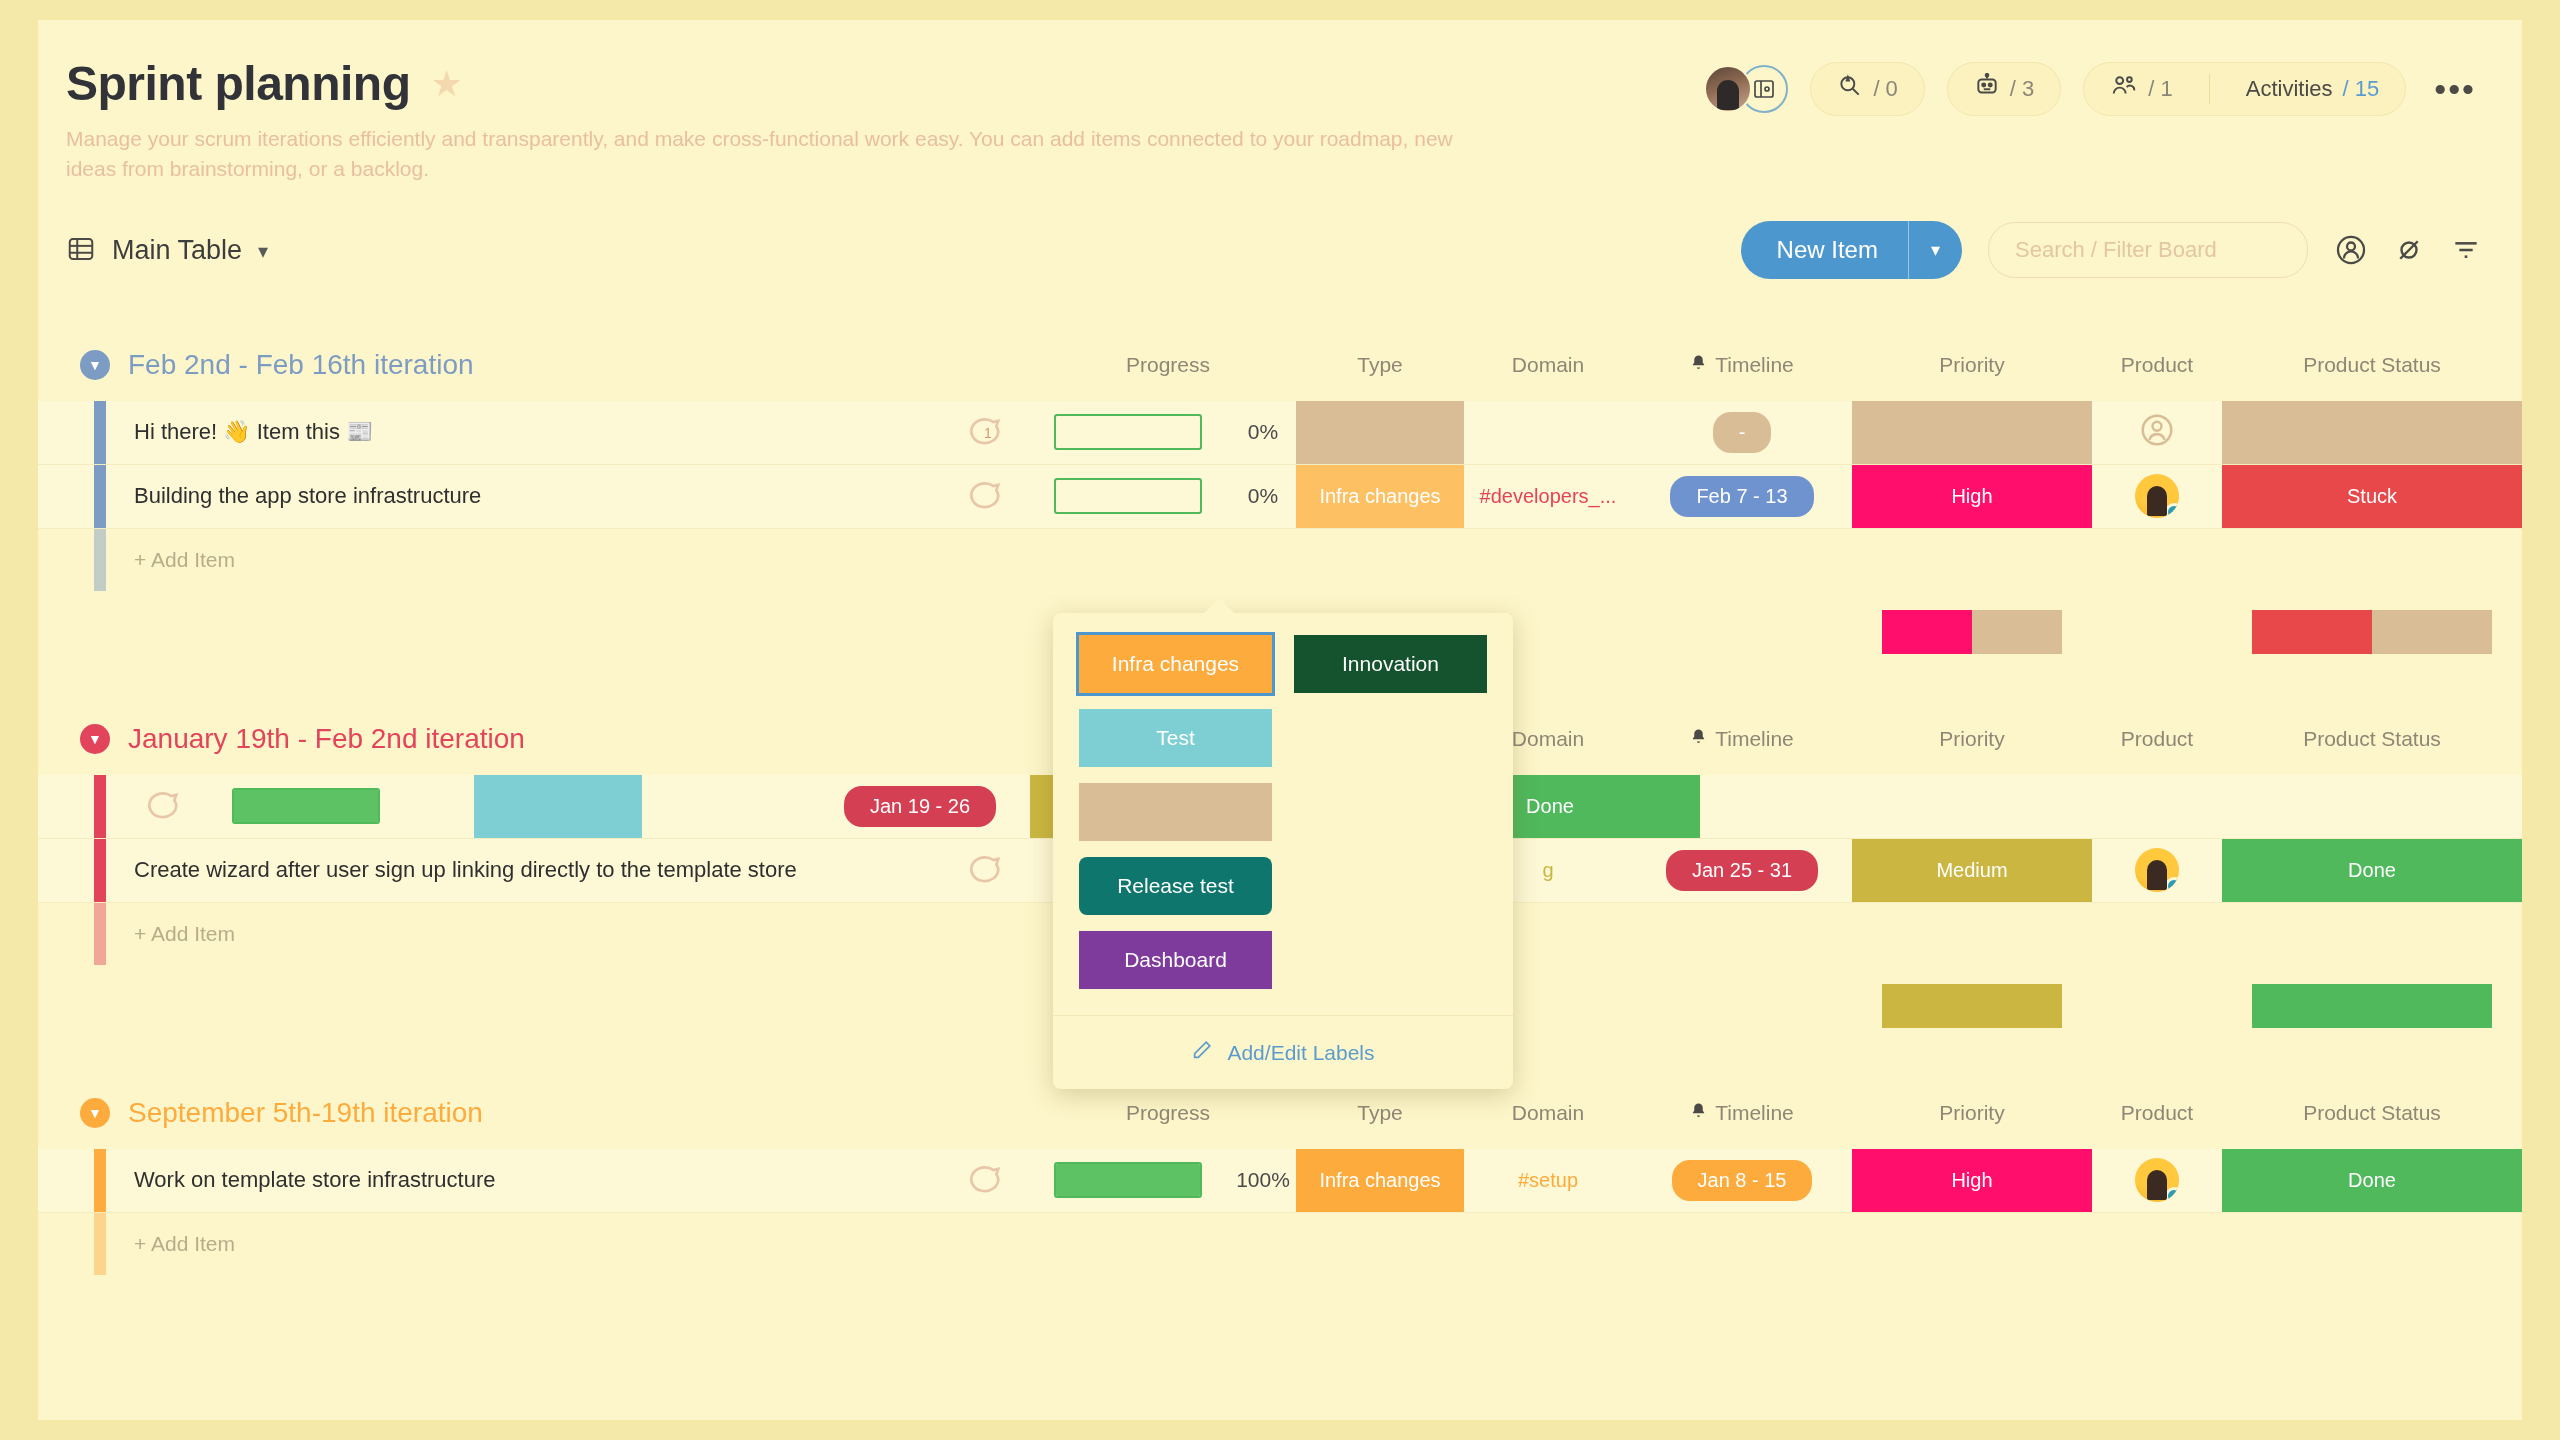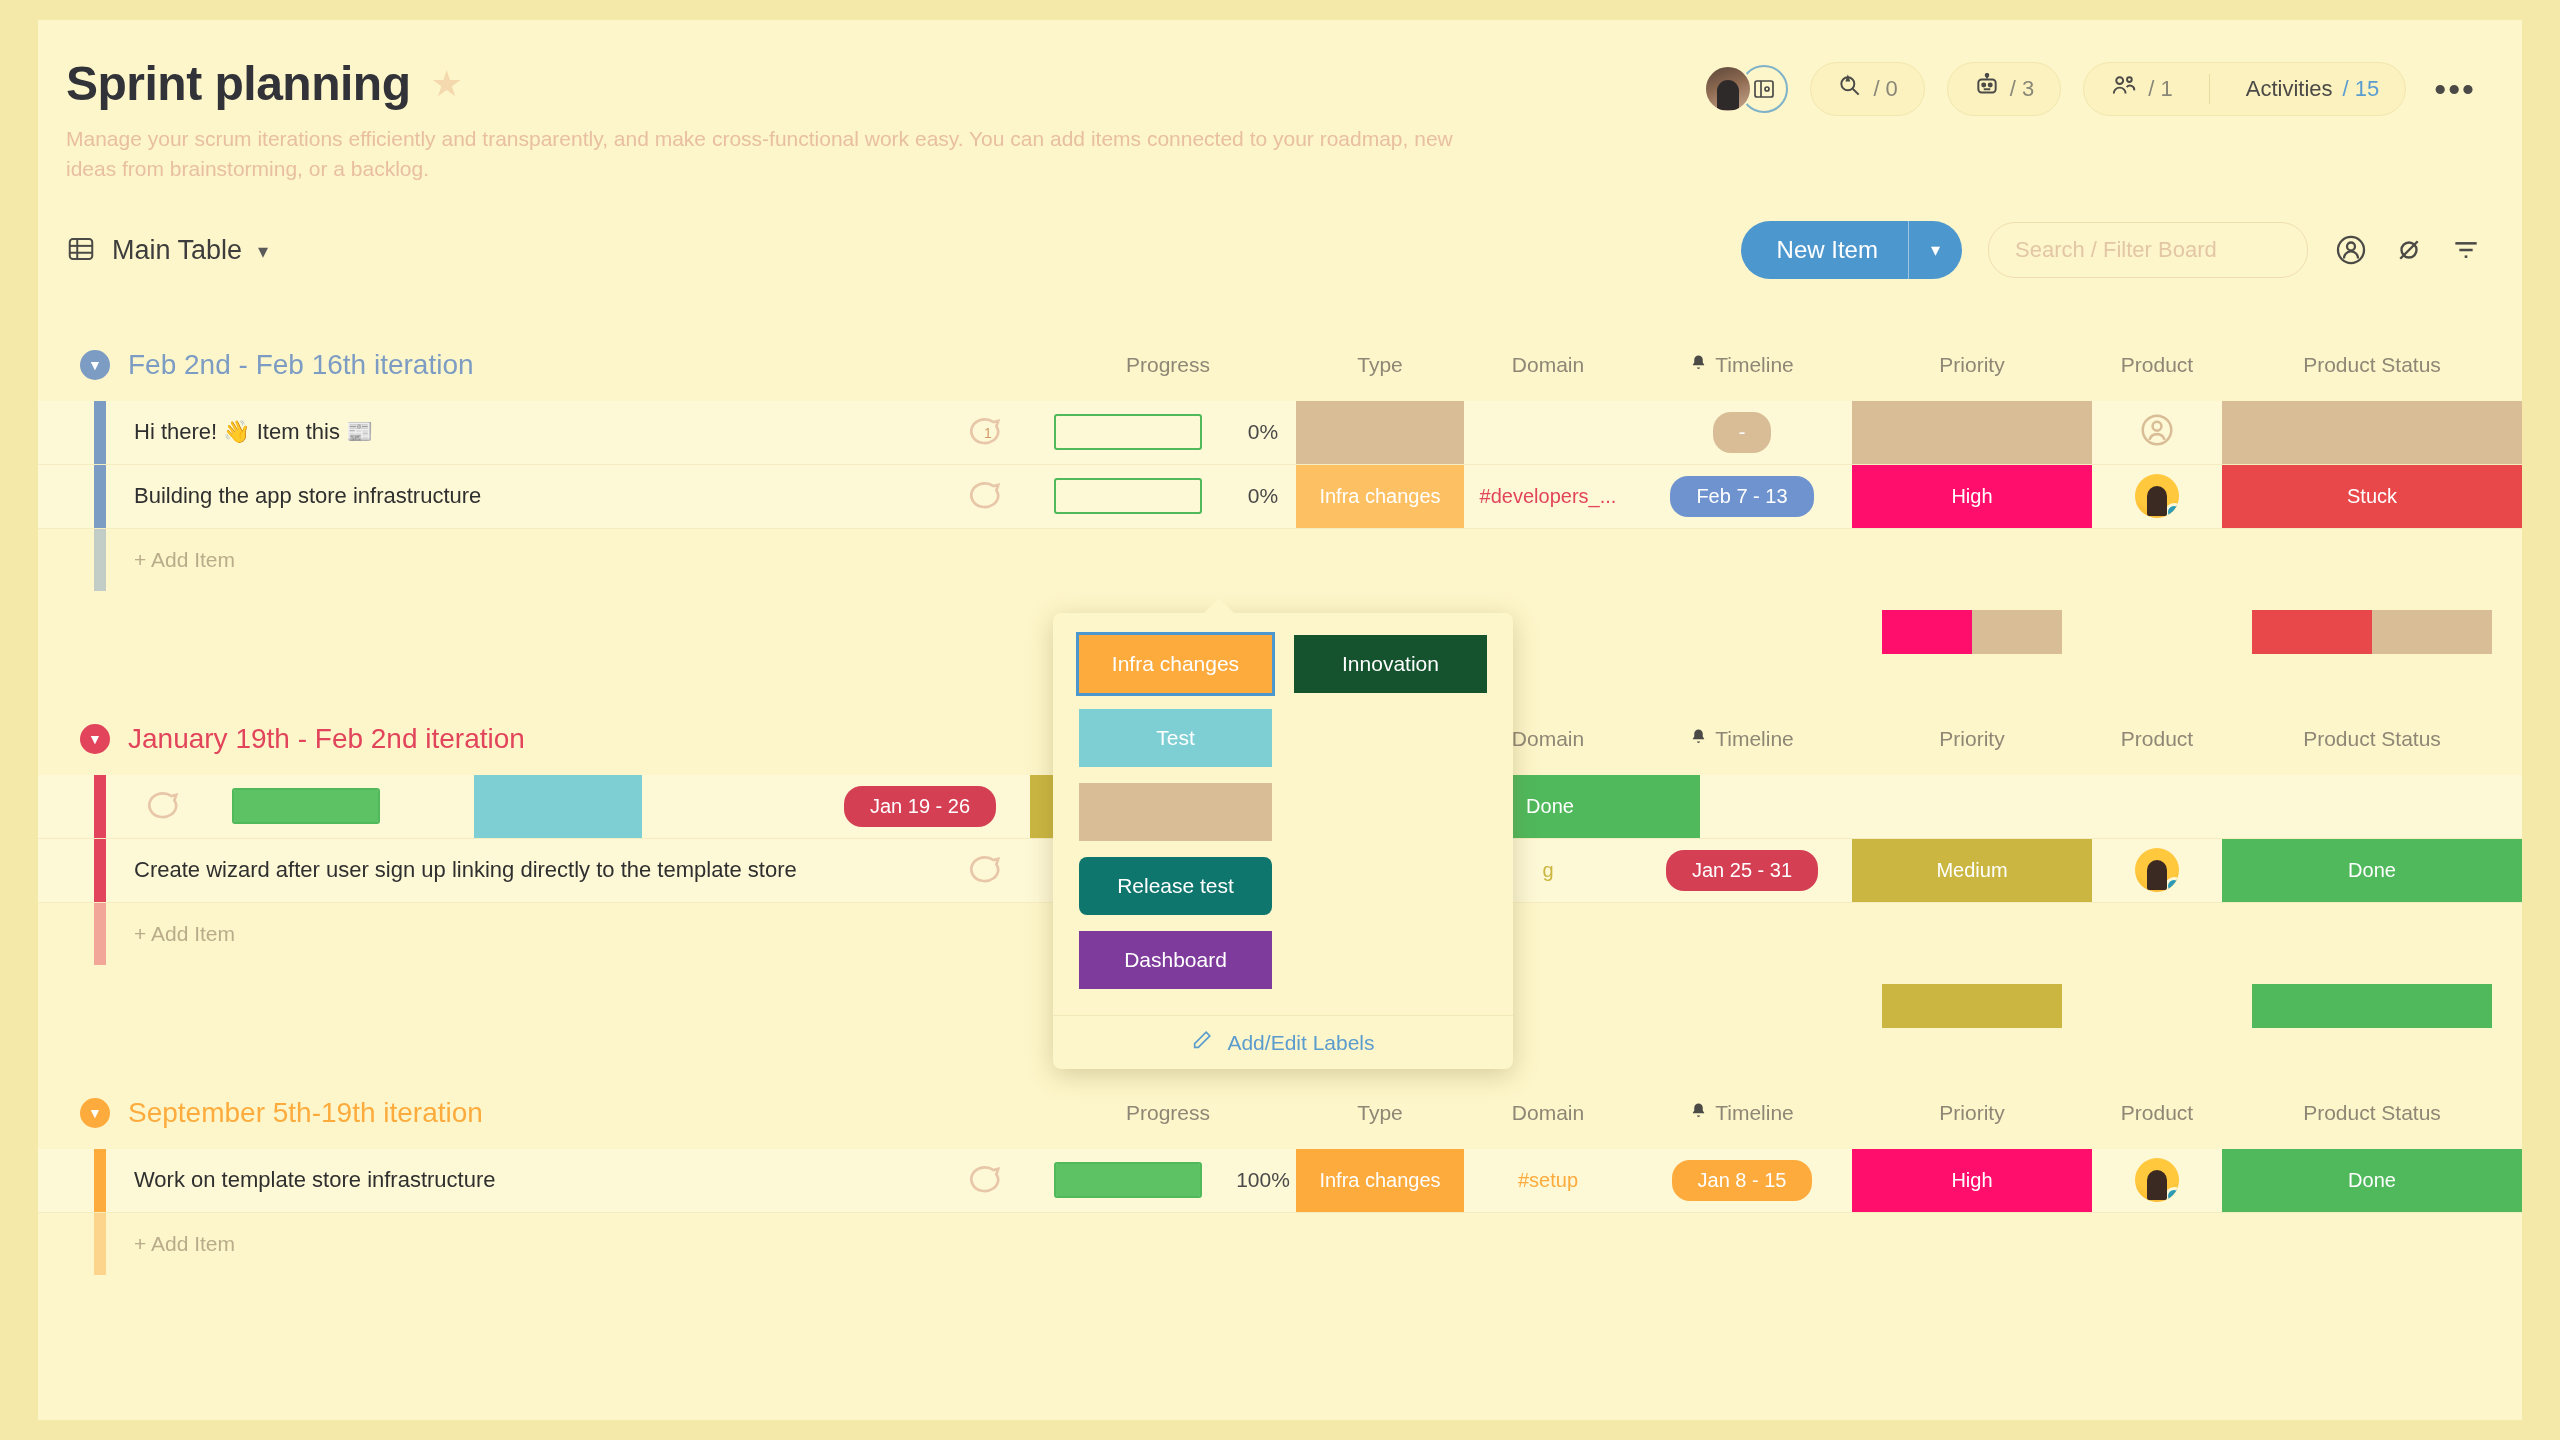--- a/index.html
+++ b/index.html
@@ -215,21 +215,21 @@
     border-right: 16px solid transparent; border-bottom: 16px solid #fdf6ca;
   }
   .dd-grid { display: grid; grid-template-columns: 1fr 1fr; gap: 16px 22px; }
   .dd-opt {
     height: 58px; display: flex; align-items: center; justify-content: center;
     color: #fff; font-size: 21px; cursor: pointer;
   }
   .dd-opt.sel { outline: 3px solid #4d97cf; outline-offset: 0; }
   .dd-foot {
     margin: 26px -26px 0; border-top: 1px solid #f2e8b8;
-    height: 54px; display: flex; align-items: center; justify-content: center;
+    height: 74px; display: flex; align-items: center; justify-content: center;
     gap: 14px; color: #5b9ccf; font-size: 21px; cursor: pointer;
   }
 </style>
 </head>
 <body>
 
 <div id="page">
 
   <div class="hdr">
     <div class="title-row">

